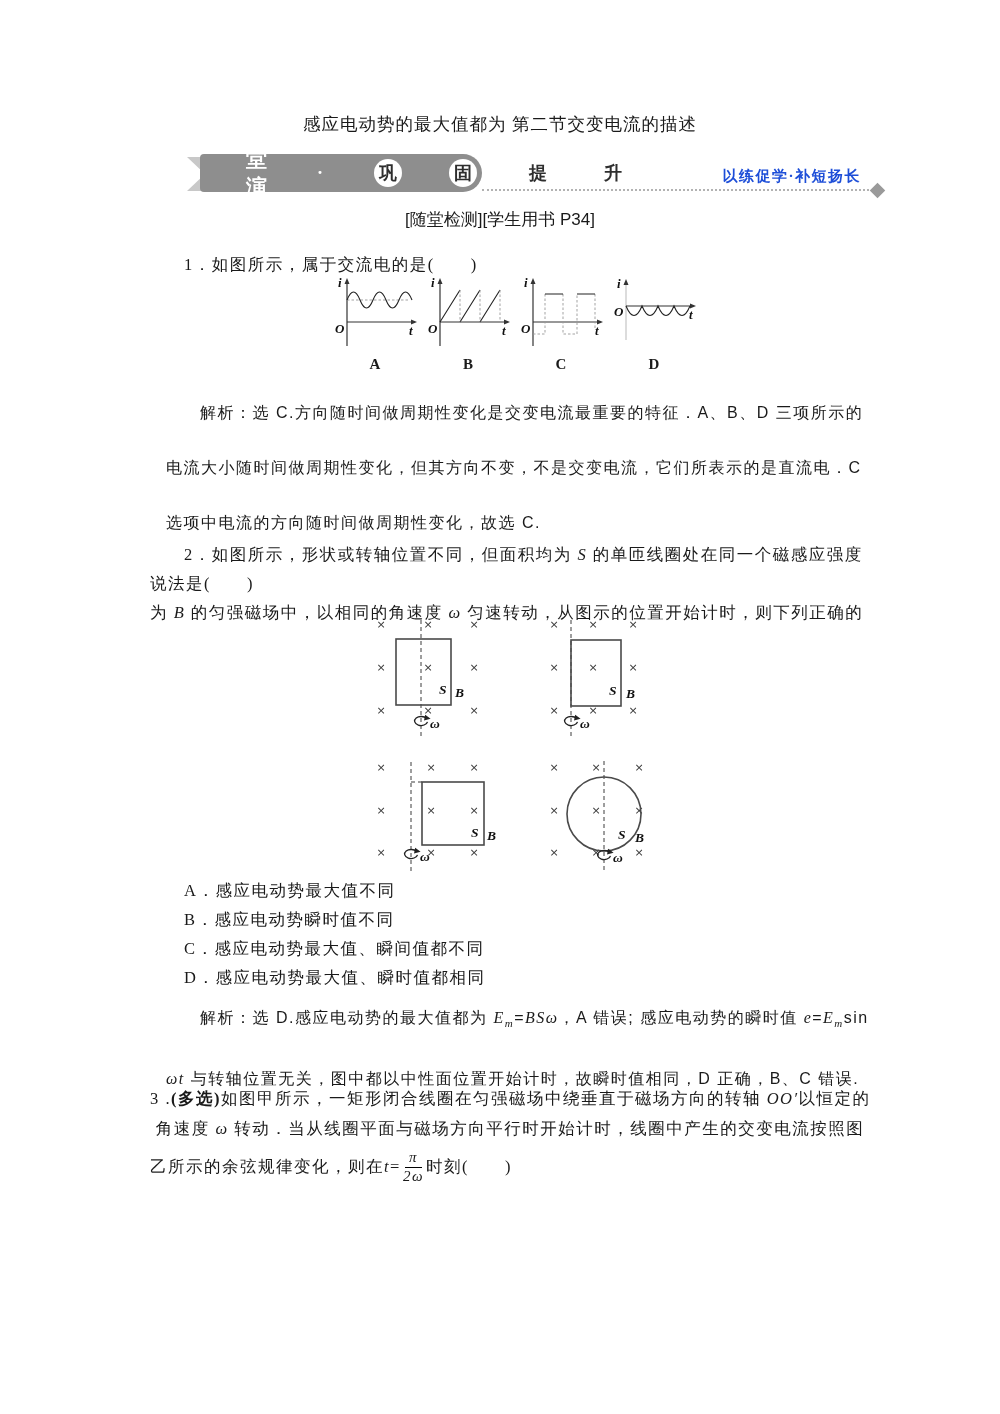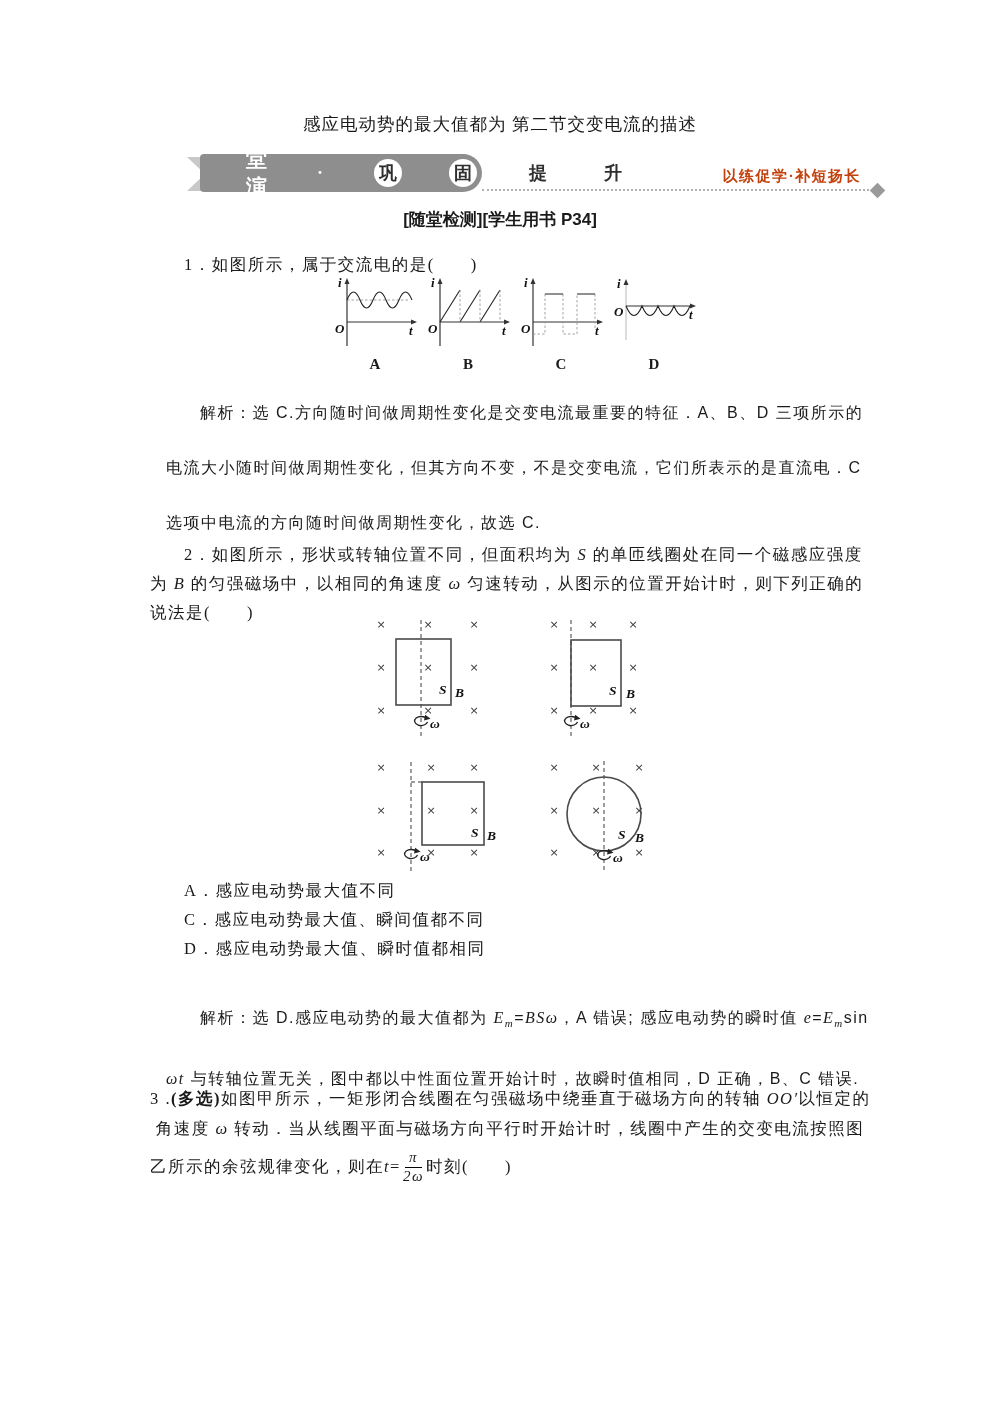--- a/index.html
+++ b/index.html
@@ -19,27 +19,27 @@
   .bar{position:absolute;left:15px;top:4px;height:38px;width:282px;background:#8e8e8e;
        border-radius:4px 19px 19px 4px;display:flex;align-items:center;
        padding-left:46px;box-sizing:border-box;gap:44px;}
   .bar-label{color:#ffffff;font-weight:bold;font-size:21px;letter-spacing:2px;
              font-family:"Liberation Sans","DejaVu Sans",sans-serif;}
   .bar-sep{color:#ffffff;font-weight:bold;font-size:18px;margin:0 4px;}
   .circle{width:28px;height:28px;border-radius:50%;background:#ffffff;color:#2e2e2e;
           font-weight:bold;font-size:18px;display:flex;align-items:center;justify-content:center;
           margin-left:3px;font-family:"Liberation Sans","DejaVu Sans",sans-serif;flex:0 0 auto;}
   .rule-line{position:absolute;left:297px;right:16px;bottom:7px;border-bottom:2px dotted #b2b2b2;}
-  .rule-label{position:absolute;right:24px;bottom:12px;font-size:15px;color:#c2410c;
+  .rule-label{position:absolute;right:24px;bottom:12px;font-size:15px;color:#1d4ed8;
               font-weight:bold;letter-spacing:1.5px;}
   .diamond{position:absolute;right:2px;bottom:2px;width:11px;height:11px;
            background:#9a9a9a;transform:rotate(45deg);}
 
   .subheader{position:absolute;top:208px;left:0;width:100%;text-align:center;
-             font-size:17px;font-weight:bold;
+             font-size:17px;font-weight:normal;
              font-family:"Liberation Sans","DejaVu Sans",sans-serif;}
 
   
   .q{position:absolute;left:150px;width:720px;font-size:16.5px;letter-spacing:1.5px;}
   .q .line{white-space:nowrap;line-height:29px;}
   .q .ind{padding-left:34px;}
   .sol{position:absolute;left:166px;width:720px;font-size:16px;letter-spacing:1.5px;
        font-family:"Liberation Sans","DejaVu Sans",sans-serif;}
   .sol .sline{white-space:nowrap;line-height:55px;}
   .sol .ind{padding-left:34px;}
@@ -182,24 +182,24 @@
   <div class="sol" style="top:385px;">
     <div class="sline ind"><span>解析：选 C.方向随时间做周期性变化是交变电流最重要的特征．A、B、D 三项所示的</span></div>
     <div class="sline"><span>电流大小随时间做周期性变化，但其方向不变，不是交变电流，它们所表示的是直流电．C</span></div>
     <div class="sline"><span>选项中电流的方向随时间做周期性变化，故选 C.</span></div>
   </div>
 
   <div class="q" style="top:540px;">
     <div class="line ind">
       <span>2．如图所示，形状或转轴位置不同，但面积均为 </span><span class="it">S</span><span> 的单匝线圈处在同一个磁感应强度</span>
     </div>
+    <div class="line"><span>说法是(　　)</span></div>
     <div class="line">
       <span>为 </span><span class="it">B</span><span> 的匀强磁场中，以相同的角速度 </span><span class="it">ω</span><span> 匀速转动，从图示的位置开始计时，则下列正确的</span>
     </div>
-    <div class="line"><span>说法是(　　)</span></div>
   </div>
 
   <div class="fig2">
 
     <svg width="150" height="128" viewBox="0 0 150 128">
       <g>
           <text x="25" y="14" class="xsym">×</text>
           <text x="72" y="14" class="xsym">×</text>
           <text x="118" y="14" class="xsym">×</text>
           <text x="25" y="57" class="xsym">×</text>
@@ -274,20 +274,21 @@
       <circle class="coil" cx="63" cy="60" r="37"></circle>
       <text class="lbl" x="77" y="85">S</text>
       <text class="lbl" x="94" y="88">B</text>
       <use href="#rotsym" x="63" y="101"></use>
       <text class="lbl" x="72" y="108">ω</text>
     </svg>
   </div>
 
   <div class="options">
     <div class="oline">A．感应电动势最大值不同</div>
+    <div class="oline">B．感应电动势瞬时值不同</div>
     <div class="oline">C．感应电动势最大值、瞬间值都不同</div>
     <div class="oline">D．感应电动势最大值、瞬时值都相同</div>
   </div>
 
   <div class="sol" style="top:990px;">
     <div class="sline ind">
       <span>解析：选 D.感应电动势的最大值都为 </span><span class="it">E</span><sub class="it">m</sub><span>=</span><span class="it">BSω</span><span>，A 错误; 感应电动势的瞬时值 </span><span class="it">e</span><span>=</span><span class="it">E</span><sub class="it">m</sub><span>sin</span>
     </div>
     <div class="sline">
       <span class="it">ωt</span><span> 与转轴位置无关，图中都以中性面位置开始计时，故瞬时值相同，D 正确，B、C 错误.</span>

